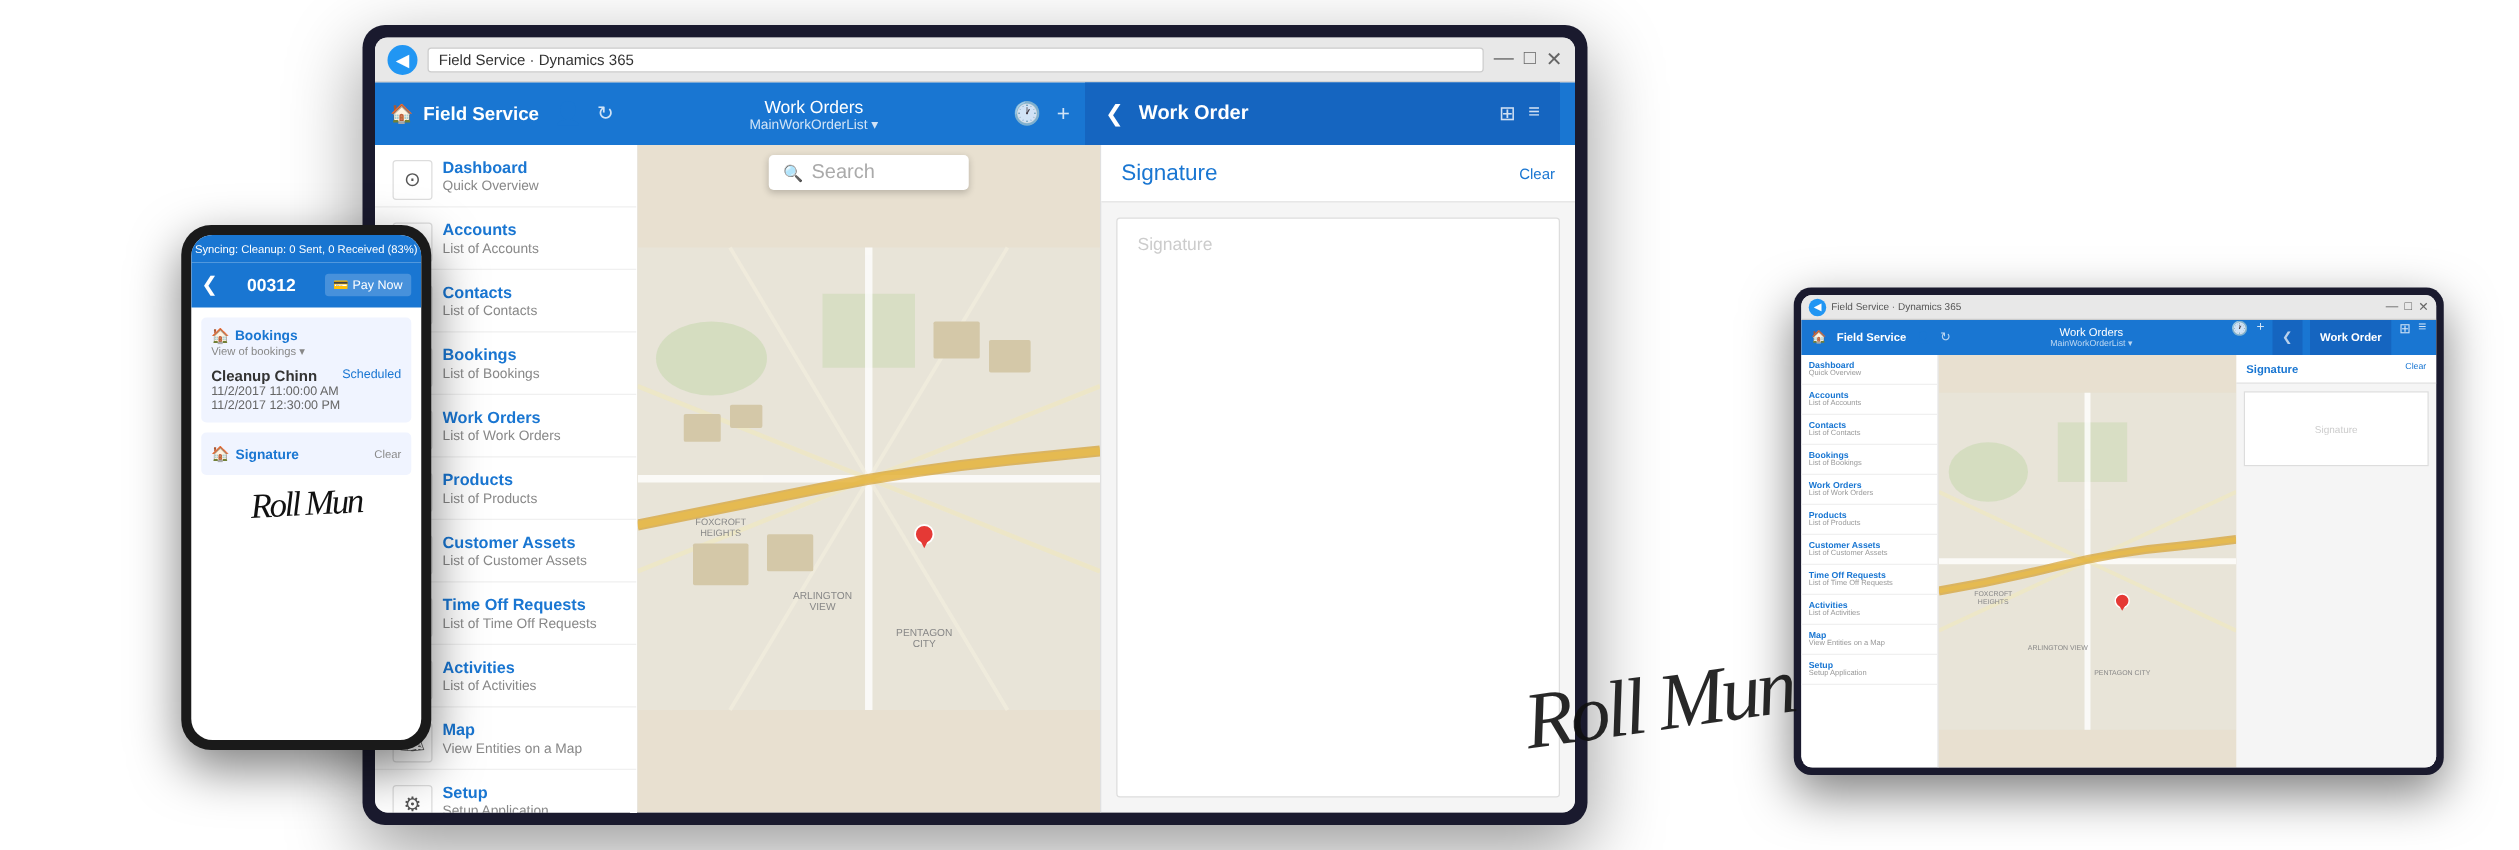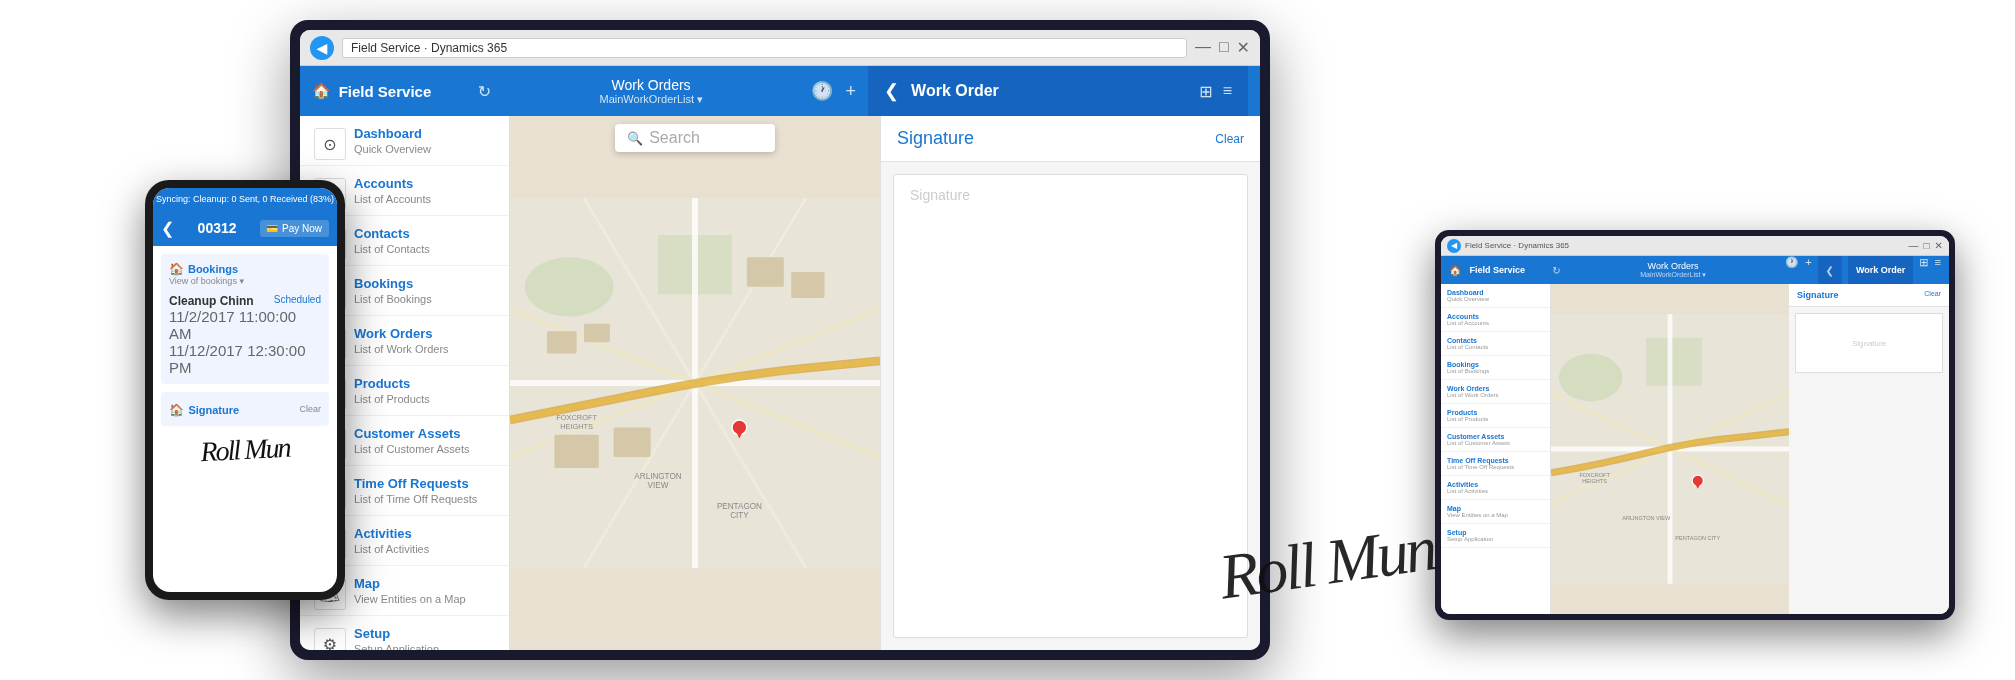--- a/index.html
+++ b/index.html
@@ -322,21 +322,21 @@
       font-size: 9px;
       color: #888;
     }
     .phone-name {
       font-size: 12px;
       font-weight: 600;
       color: #333;
       margin-top: 4px;
     }
     .phone-dates {
-      font-size: 15px;
+      font-size: 10px;
       color: #666;
       display: flex;
       justify-content: space-between;
     }
     .phone-status-badge {
       font-size: 10px;
       color: #1976D2;
     }
     .phone-sig-section {
       background: #f0f4ff;
@@ -699,21 +699,21 @@
         </div>
         <div class="phone-section-sub">View of bookings ▾</div>
         <div style="display:flex;justify-content:space-between;align-items:center;margin-top:4px;">
           <span class="phone-name">Cleanup Chinn</span>
           <span class="phone-status-badge">Scheduled</span>
         </div>
         <div class="phone-dates">
           <span>11/2/2017 11:00:00 AM</span>
         </div>
         <div class="phone-dates">
-          <span>11/12/2017 12:30:00 PM</span>
+          <span>11/2/2017 12:30:00 PM</span>
         </div>
       </div>
       <div class="phone-sig-section">
         <div>
           <span style="font-size:12px;">🏠</span>
           <span class="phone-sig-title">Signature</span>
         </div>
         <span class="phone-clear">Clear</span>
       </div>
       <div style="text-align:center;margin-top:4px;">

